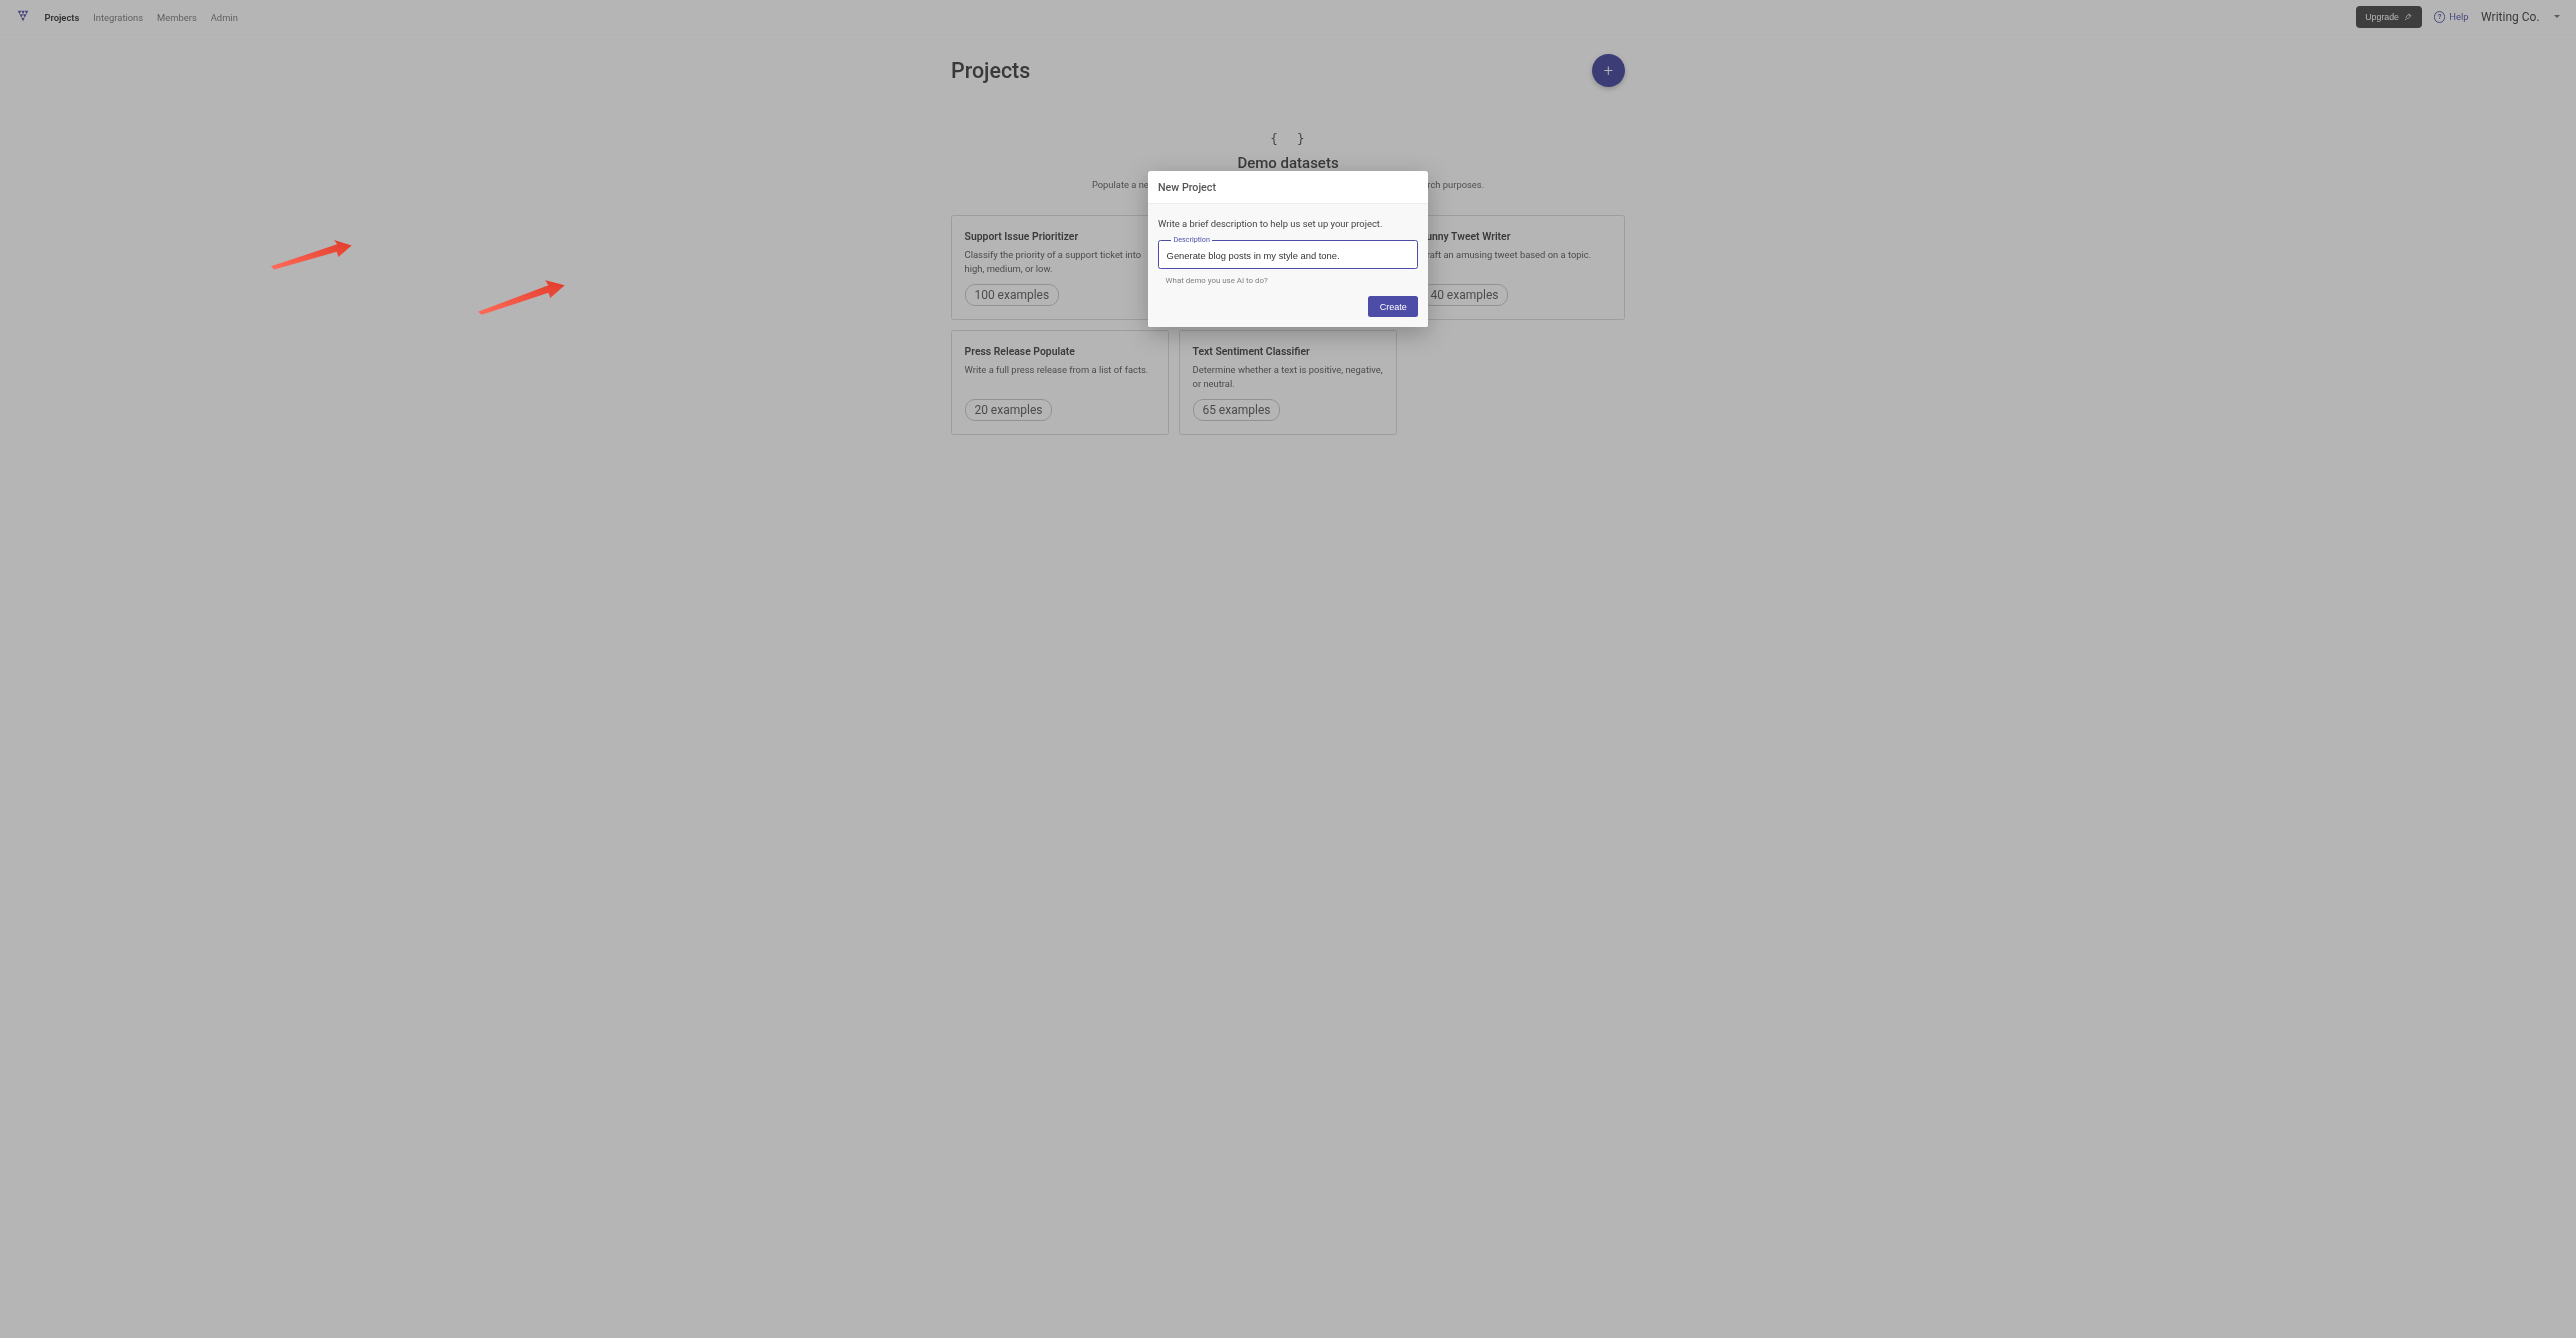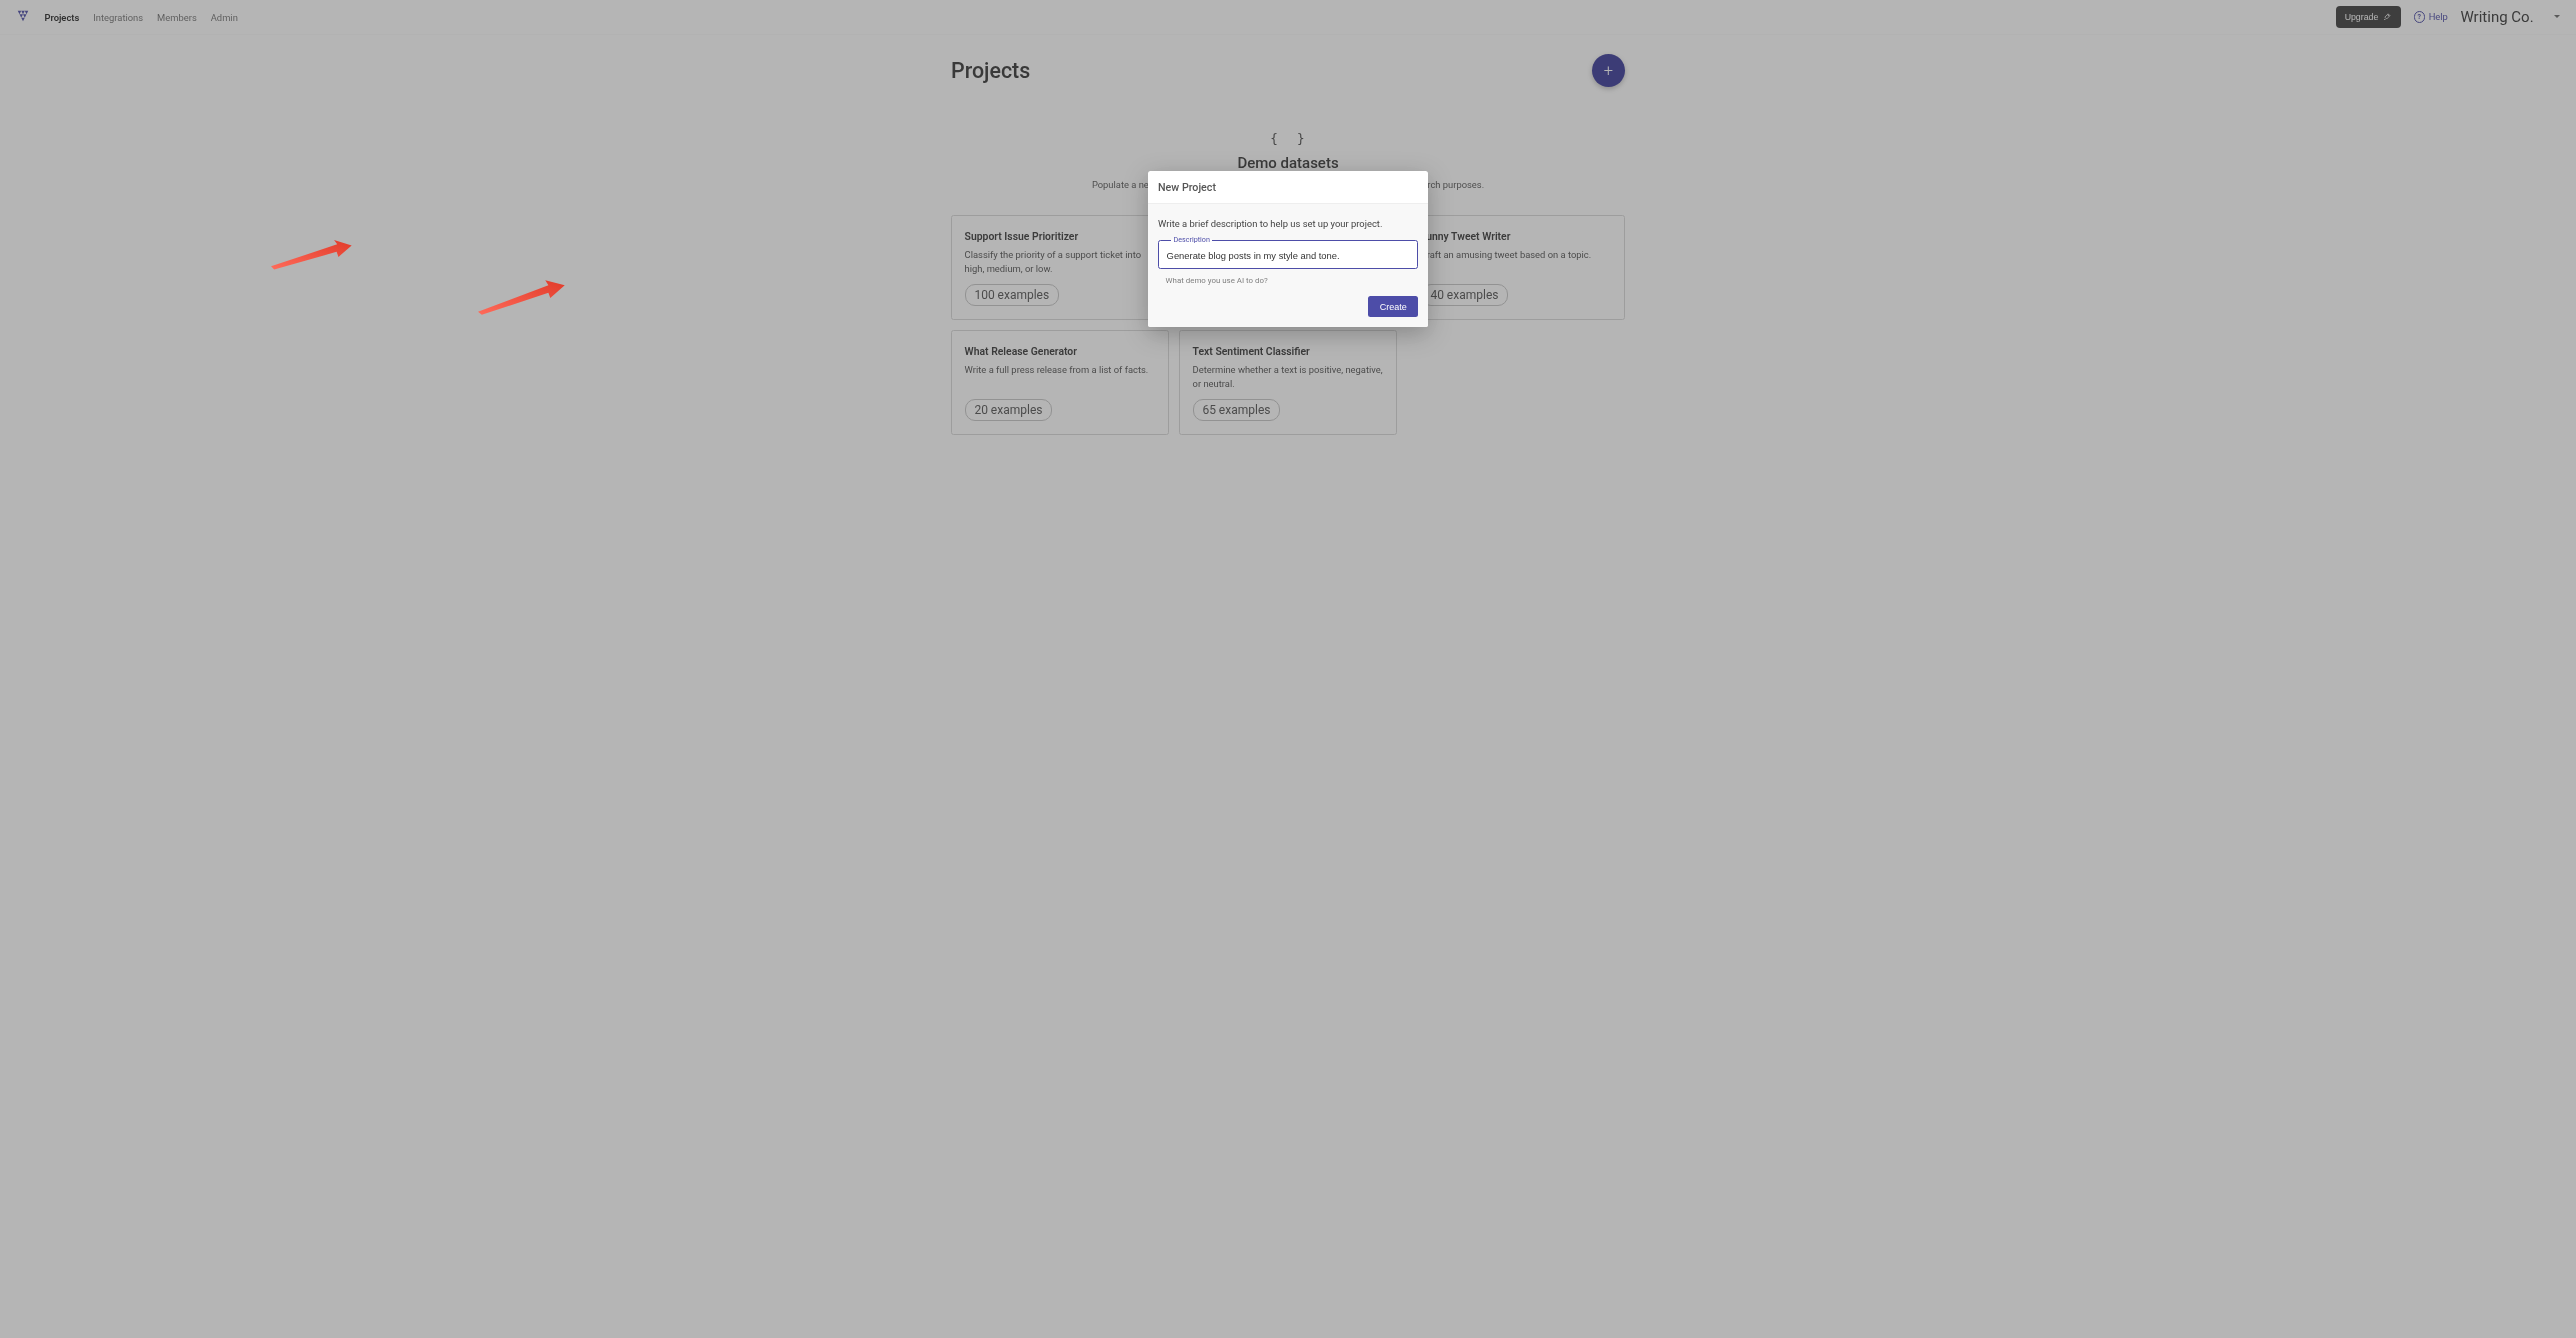--- a/index.html
+++ b/index.html
@@ -36,21 +36,21 @@
     padding: 5.7px 8.8px;
     font-size: 8.8px;
     font-weight: 500;
     display: flex;
     align-items: center;
     gap: 5px;
     cursor: pointer;
   }
   .help-link { color: #4d4da8; font-size: 9.4px; display: flex; align-items: center; gap: 3.8px; cursor: pointer;}
   .help-icon { width: 11.3px; height: 11.3px; border: 1.3px solid #4d4da8; border-radius: 50%; display:inline-flex;align-items:center;justify-content:center;font-size:7px;font-weight:700;color:#4d4da8;}
-  .org { color: #3a3a3a; font-size: 15px; display:flex; align-items:center; gap:20px; cursor:pointer; }
+  .org { color: #3a3a3a; font-size: 12px; display:flex; align-items:center; gap:14px; cursor:pointer; }
   .chev { width: 0; height: 0; border-left: 3.1px solid transparent; border-right: 3.1px solid transparent; border-top: 3.1px solid #6b6b6b; }
 
   
   .page {
     max-width: 674px;
     margin: 0 auto;
     padding: 19px 0;
     position: relative;
   }
   .page-header { display:flex; align-items:center; justify-content:space-between; margin-bottom: 44px; }
@@ -236,21 +236,21 @@
       <div class="card-desc">Classify the priority of a support ticket into high, medium, or low.</div>
       <div class="badge">100 examples</div>
     </div>
     <div class="card" style="visibility:hidden"></div>
     <div class="card">
       <div class="card-title">Funny Tweet Writer</div>
       <div class="card-desc">Draft an amusing tweet based on a topic.</div>
       <div class="badge">40 examples</div>
     </div>
     <div class="card">
-      <div class="card-title">What Release Generator</div>
+      <div class="card-title">Press Release Populate</div>
       <div class="card-desc">Write a full press release from a list of facts.</div>
       <div class="badge">20 examples</div>
     </div>
     <div class="card">
       <div class="card-title">Text Sentiment Classifier</div>
       <div class="card-desc">Determine whether a text is positive, negative, or neutral.</div>
       <div class="badge">65 examples</div>
     </div>
   </div>
 </div>

